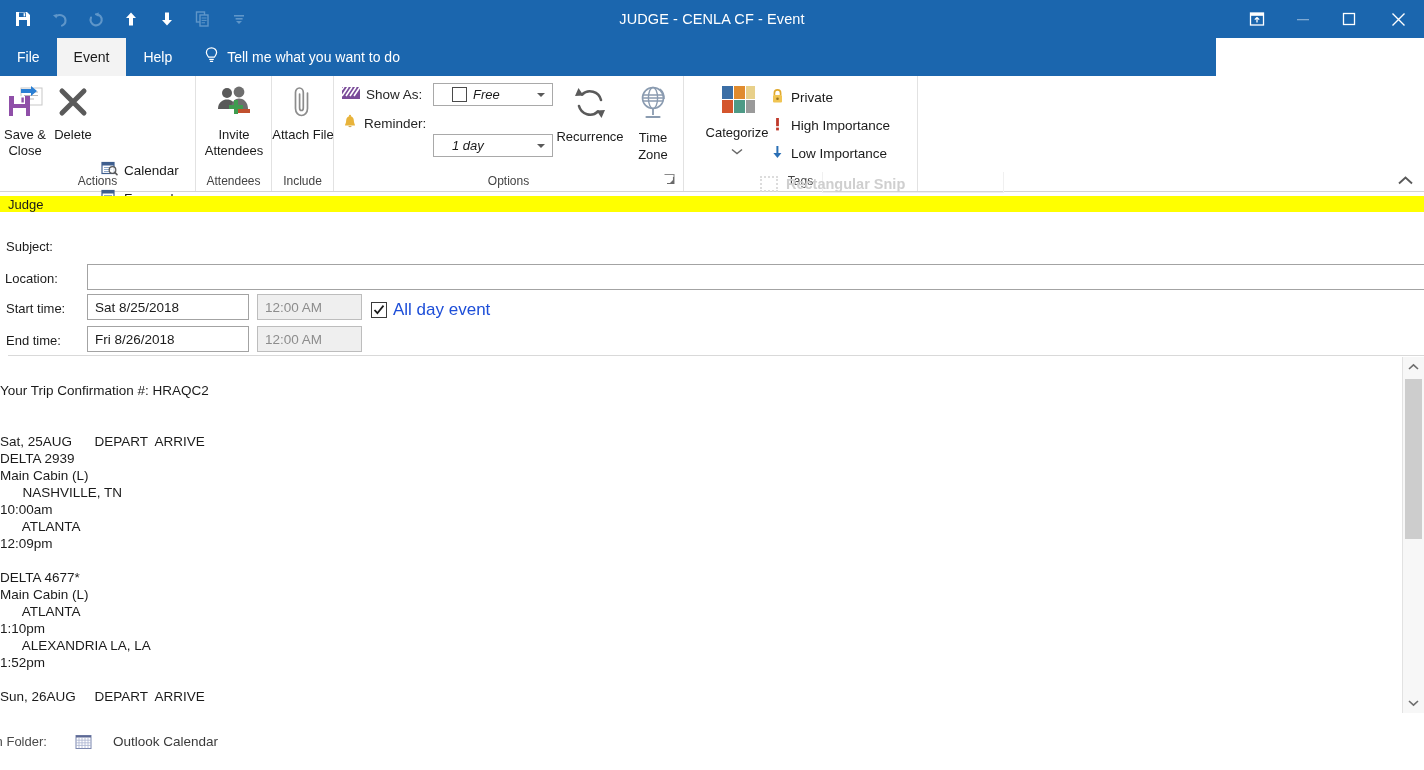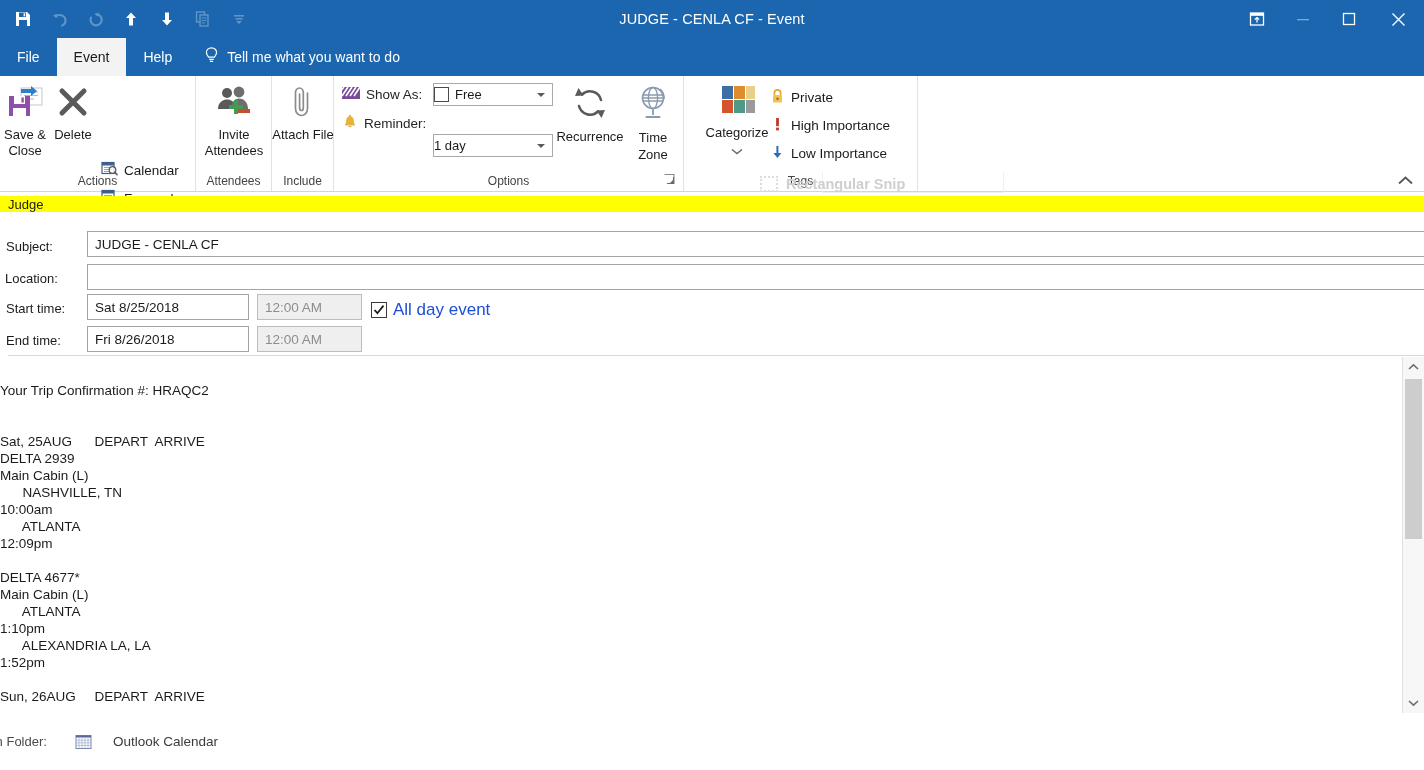--- a/index.html
+++ b/index.html
@@ -70,21 +70,21 @@
     display: flex; align-items: center; justify-content: center;
     color: #ffffff;
   }
   .win-btn.close { width: 52px; }
   .win-btn.dim { color: #7fa9d2; }
 
   
   .tabstrip {
     position: absolute;
     top: 38px; left: 0;
-    width: 1424px;
+    width: 1216px;
     height: 38px;
     background: #1b66ae;
     display: flex;
     align-items: stretch;
   }
   .tab {
     padding: 0 17px;
     display: flex;
     align-items: center;
     color: #ffffff;
@@ -169,21 +169,22 @@
   .combo {
     position: relative;
     box-sizing: border-box;
     border: 1px solid #a9a9a9;
     background: #ffffff;
     height: 23px;
     display: flex;
     align-items: center;
     font-size: 13px;
     color: #1b1b1b;
-    padding-left: 0;
+    padding-left: 18px;
+    font-style: italic;
   }
   .combo .arrow {
     position: absolute;
     right: 7px; top: 50%;
     transform: translateY(-50%);
     width: 0; height: 0;
     border-left: 4px solid transparent;
     border-right: 4px solid transparent;
     border-top: 4px solid #5a5a5a;
   }
@@ -695,21 +696,20 @@
     <span>Rectangular Snip</span>
   </div>
 
   <div class="banner">
     <span class="banner-text">Judge</span>
   </div>
 
   <div class="form">
 
     <div class="frow-label" style="left:-2px; top:17px;">Subject:</div>
-    <div class="tbox" style="left:79px; top:9px; width:1338px;">JUDGE - CENLA CF</div>
 
     <div class="frow-label" style="left:-3px; top:49px;">Location:</div>
     <div class="tbox" style="left:79px; top:42px; width:1345px; border-right:none;"></div>
 
     <div class="frow-label" style="left:-2px; top:79px;">Start time:</div>
     <div class="tbox" style="left:79px; top:72px; width:162px;">Sat 8/25/2018</div>
     <div class="tbox disabled" style="left:249px; top:72px; width:105px;">12:00 AM</div>
     <div class="allday" style="left:363px; top:78px;">
       <span class="chk">
         <svg width="12" height="12" viewBox="0 0 12 12">

